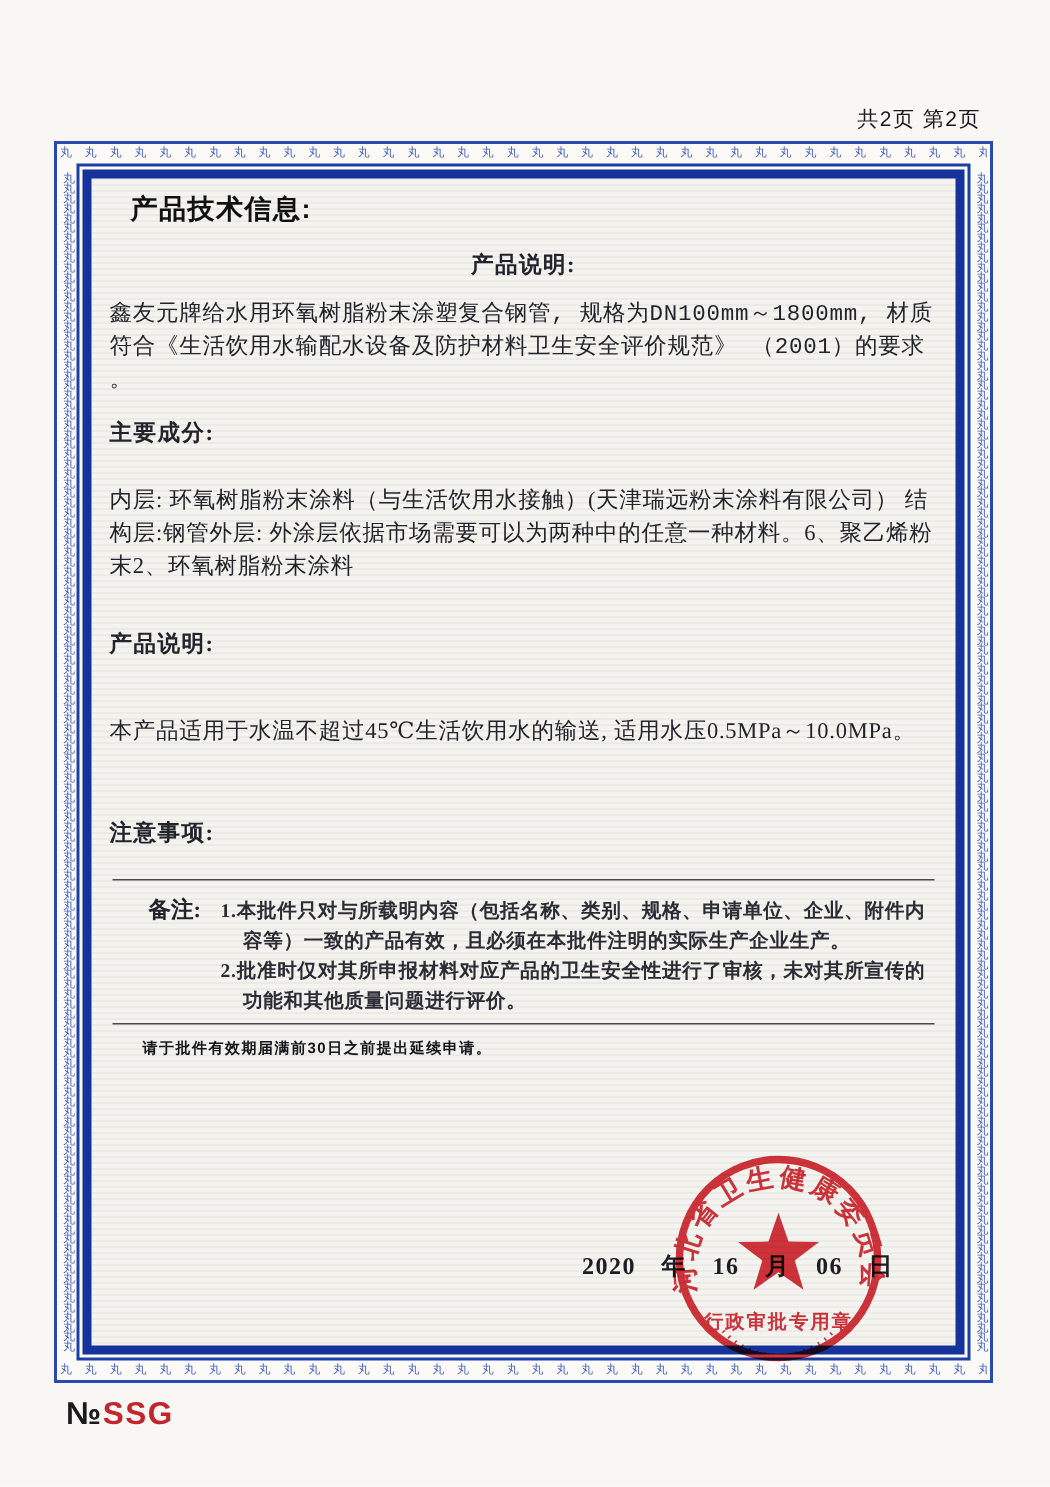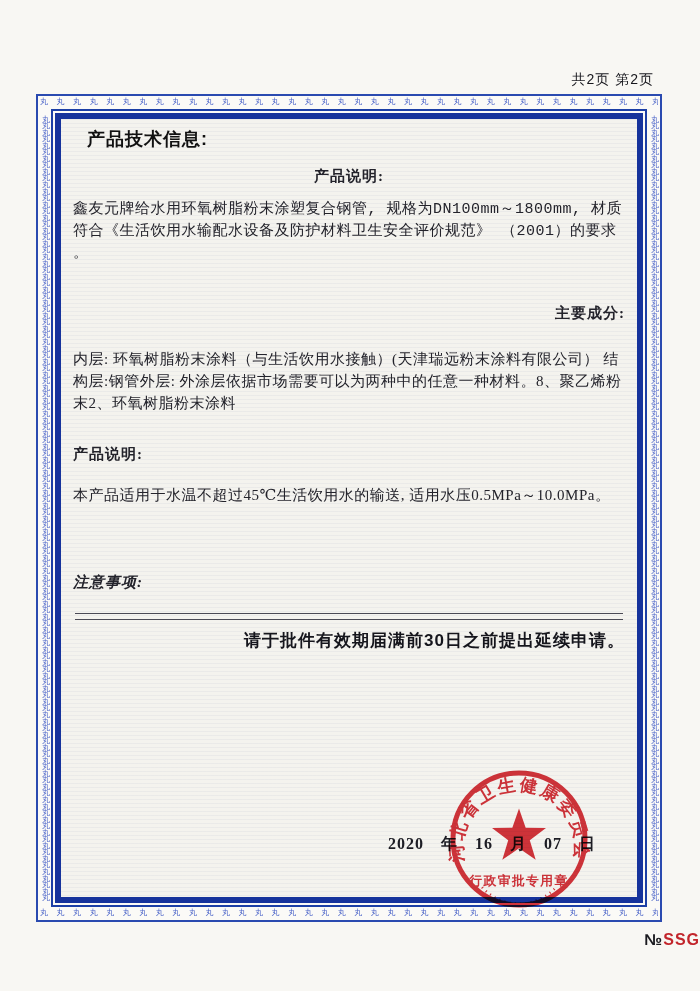--- a/index.html
+++ b/index.html
@@ -54,55 +54,55 @@
   }
   .doc-title {
     font-family: "Liberation Sans", "DejaVu Sans", sans-serif;
     font-weight: bold; font-size: 18px; color: #111;
     padding-left: 14px; letter-spacing: 1px;
   }
   .sec-label { font-weight: 600; font-size: 15px; letter-spacing: 1px; }
   .sec-body  { line-height: 22px; white-space: pre-line; letter-spacing: 0.5px; }
   .sec0 .sec-label { margin-top: 16px; text-align: center; }
   .sec0 .sec-body  { margin-top: 13px; font-family: Liberation Mono, monospace; }
-  .sec1 .sec-label { margin-top: 39px; text-align: right; }
+  .sec1 .sec-label { margin-top: 14px; }
   .sec1 .sec-body  { margin-top: 25px; }
   .sec2 .sec-label { margin-top: 31px; }
-  .sec2 .sec-body  { margin-top: 20px; }
-  .sec3 .sec-label { margin-top: 67px; font-style: italic; }
+  .sec2 .sec-body  { margin-top: 38px; }
+  .sec3 .sec-label { margin-top: 47px; }
   .sec3 .sec-body  { margin-top: 24px; font-size: 14.5px; line-height: 21.5px; }
   .rule {
     border: none; border-top: 1.5px solid #4a4a55;
     margin: 0 2px;
   }
   .rule-a { margin-top: 21px; }
   .rule-b { margin-top: 5px; }
   .remarks { display: flex; margin-top: 10px; padding-left: 26px; }
   .remarks-label { font-weight: bold; font-size: 15px; flex: 0 0 48px; }
   .remarks-items { font-size: 13px; line-height: 20px; font-weight: 600; color: #2c2c35; }
   .remarks-item { padding-left: 15px; text-indent: -15px; letter-spacing: 0.5px; }
   .renewal {
     margin-top: 9px; padding-left: 22px;
     font-family: "Liberation Sans", "DejaVu Sans", sans-serif;
-    font-weight: bold; font-size: 17px; letter-spacing: 1px; color: #15151c; text-align: right;
+    font-weight: bold; font-size: 10px; letter-spacing: 1px; color: #15151c;
   }
   
   .date-line {
     position: absolute; left: 388px; top: 834px; z-index: 2;
     display: flex; align-items: baseline; gap: 17px;
     font-size: 16px; font-weight: 600; color: #1d1d24; letter-spacing: 1px;
   }
   .stamp {
     position: absolute; left: 448px; top: 768px; width: 142px; height: 142px;
     z-index: 3; mix-blend-mode: multiply; opacity: 0.92;
   }
   .footer-no {
-    position: absolute; left: 0; right: 0; top: 931px; text-align: right;
+    position: absolute; left: 0; right: 0; top: 931px; text-align: left;
     font-family: "Liberation Sans", "DejaVu Sans", sans-serif;
-    font-weight: bold; font-size: 16px; letter-spacing: 1px;
+    font-weight: bold; font-size: 21px; letter-spacing: 1px; padding-left: 44px;
   }
   .footer-no .no-prefix { color: #1a1a1f; }
   .footer-no .no-value  { color: #c2252b; }
 </style>
 </head>
 <body>
 
 <div class="pagination">共2页  第2页</div>
 
 <div class="frame-outer">
@@ -118,50 +118,57 @@
         <div class="doc-title">产品技术信息:</div>
 
         <div class="section sec0">
           <div class="sec-label">产品说明:</div>
           <div class="sec-body">鑫友元牌给水用环氧树脂粉末涂塑复合钢管, 规格为DN100mm～1800mm, 材质符合《生活饮用水输配水设备及防护材料卫生安全评价规范》 （2001）的要求
 。</div>
         </div>
 
         <div class="section sec1">
           <div class="sec-label">主要成分:</div>
-          <div class="sec-body">内层: 环氧树脂粉末涂料（与生活饮用水接触）(天津瑞远粉末涂料有限公司） 结构层:钢管外层: 外涂层依据市场需要可以为两种中的任意一种材料。8、聚乙烯粉末2、环氧树脂粉末涂料</div>
+          <div class="sec-body">内层: 环氧树脂粉末涂料（与生活饮用水接触）(天津瑞远粉末涂料有限公司） 结构层:钢管外层: 外涂层依据市场需要可以为两种中的任意一种材料。6、聚乙烯粉末2、环氧树脂粉末涂料</div>
         </div>
 
         <div class="section sec2">
           <div class="sec-label">产品说明:</div>
           <div class="sec-body">本产品适用于水温不超过45℃生活饮用水的输送, 适用水压0.5MPa～10.0MPa。</div>
         </div>
 
         <div class="section sec3">
           <div class="sec-label">注意事项:</div>
         </div>
 
         <hr class="rule rule-a">
 
+        <div class="remarks">
+          <div class="remarks-label">备注:</div>
+          <div class="remarks-items">
+            <div class="remarks-item">1.本批件只对与所载明内容（包括名称、类别、规格、申请单位、企业、附件内容等）一致的产品有效，且必须在本批件注明的实际生产企业生产。</div>
+            <div class="remarks-item">2.批准时仅对其所申报材料对应产品的卫生安全性进行了审核，未对其所宣传的功能和其他质量问题进行评价。</div>
+          </div>
+        </div>
 
         <hr class="rule rule-b">
 
         <div class="renewal">请于批件有效期届满前30日之前提出延续申请。</div>
 
       </div>
     </div>
   </div>
 </div>
 
 <div class="date-line">
   <span>2020</span>
   <span>年</span>
   <span>16</span>
   <span>月</span>
-  <span>07</span>
+  <span>06</span>
   <span>日</span>
 </div>
 
 <svg class="stamp" viewBox="0 0 200 200">
   <circle cx="100" cy="100" r="93" fill="none" stroke="#d4232c" stroke-width="7"></circle>
   <path id="arcTop" d="M 25,140 A 80,80 0 1 1 175,140" fill="none"></path>
   <text fill="#d4232c" font-size="25" font-weight="bold" font-family="Liberation Sans, DejaVu Sans, sans-serif" letter-spacing="4">
     <textPath href="#arcTop" startOffset="50%" text-anchor="middle">河北省卫生健康委员会</textPath>
   </text>
   <polygon fill="#d4232c" points="100,57 109.4,84.1 138,84.6 115.2,101.9 123.5,129.4 100,113 76.5,129.4 84.8,101.9 62,84.6 90.6,84.1"></polygon>

